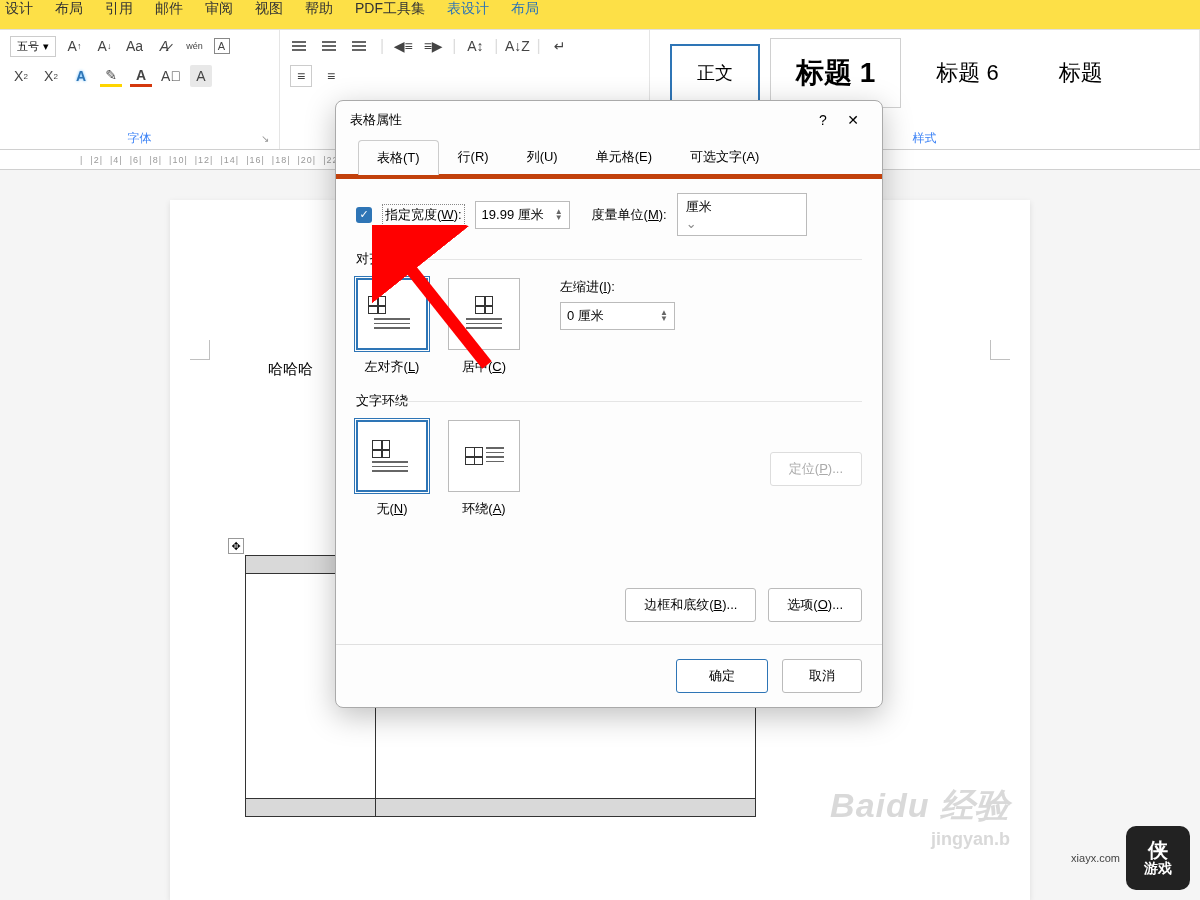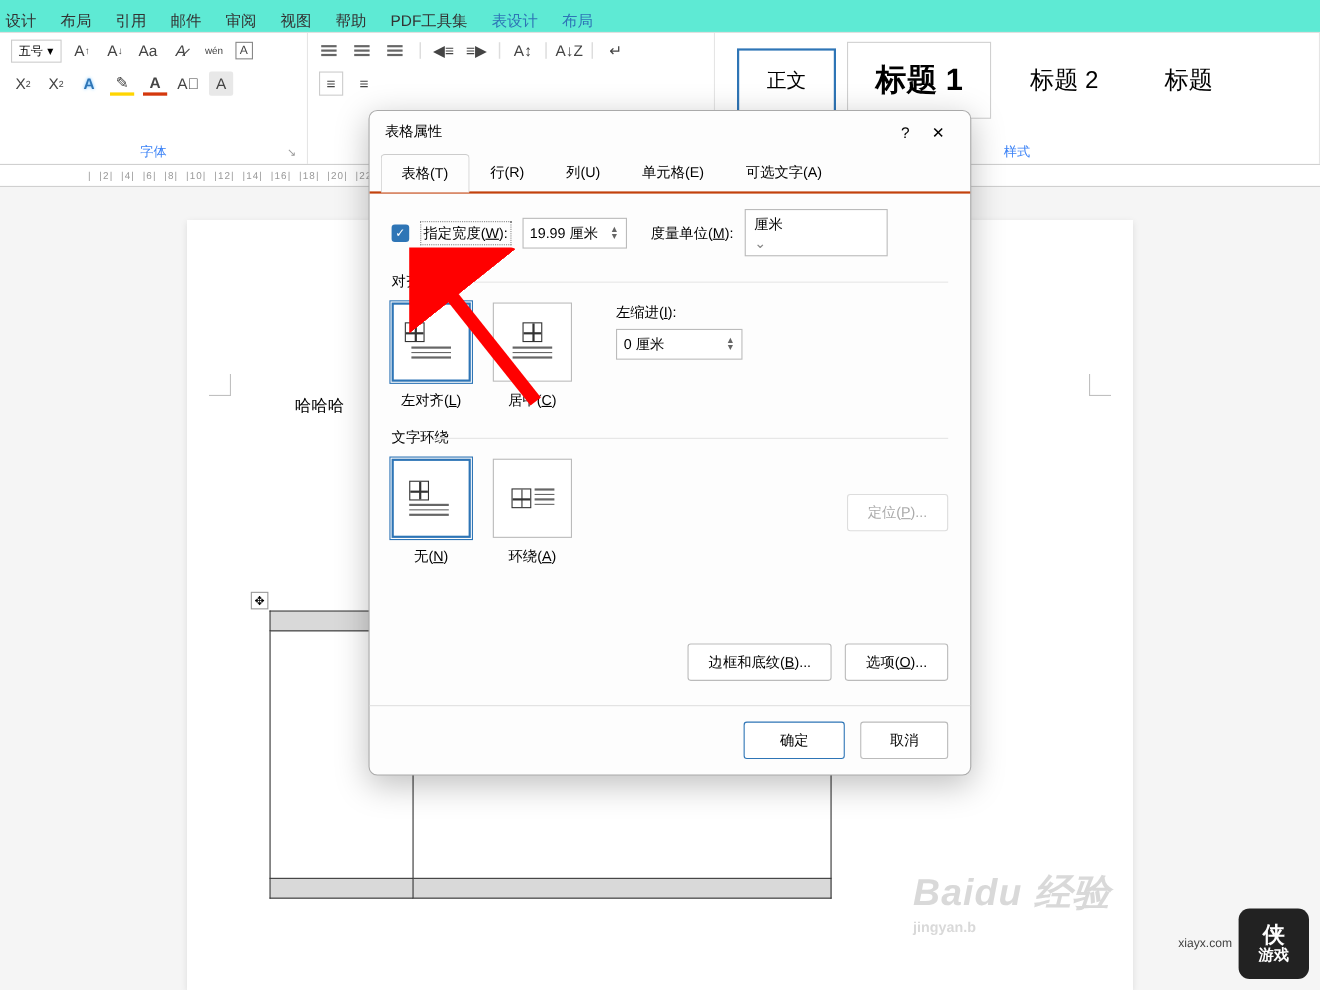--- a/index.html
+++ b/index.html
@@ -1,19 +1,19 @@
 <!DOCTYPE html>
 <html><head>
 <meta charset="utf-8">
 <style>
 * { margin: 0; padding: 0; box-sizing: border-box; font-family: "Microsoft YaHei", "PingFang SC", sans-serif; }
 body { background: #f0f0f0; width: 1200px; height: 900px; overflow: hidden; position: relative; }
 
 
-.menubar { background: #5eead4; height: 30px; display: flex; align-items: flex-end; padding: 0 5px; border-bottom: 1px solid #e0e0e0; }
+.menubar { background: #fde047; height: 30px; display: flex; align-items: flex-start; padding: 0 5px; border-bottom: 1px solid #e0e0e0; }
 .menubar span { margin-right: 22px; font-size: 14px; color: #333; cursor: pointer; }
 .menubar .active { color: #2e75b6; }
 
 
 .ribbon { background: #fff; height: 120px; border-bottom: 1px solid #d0d0d0; display: flex; }
 .ribbon-group { border-right: 1px solid #e5e5e5; padding: 5px 10px 2px; position: relative; }
 .ribbon-group-label { position: absolute; bottom: 2px; left: 50%; transform: translateX(-50%); font-size: 12px; color: #3b82f6; }
 .ribbon-launcher { position: absolute; bottom: 4px; right: 6px; width: 12px; height: 12px; font-size: 10px; color: #999; }
 
 .font-group { width: 280px; }
@@ -49,21 +49,21 @@
 .doc-table td { border: 1px solid #333; padding: 0; }
 .doc-table .hdr td { background: #d9d9d9; height: 18px; }
 .doc-table .body td { height: 225px; }
 .doc-table .ftr td { background: #d9d9d9; height: 18px; }
 
 
 .dialog { position: absolute; top: 100px; left: 335px; width: 548px; background: #fdfdfd; border: 1px solid #aaa; border-radius: 8px; box-shadow: 0 8px 30px rgba(0,0,0,0.25); z-index: 100; }
 .dialog-title { padding: 10px 14px; font-size: 13px; display: flex; align-items: center; }
 .dialog-title .title-text { flex: 1; }
 .dialog-title .help, .dialog-title .close { width: 30px; text-align: center; cursor: pointer; font-size: 14px; }
-.dialog-tabs { display: flex; padding: 0 10px; border-bottom: 2px solid #c2410c; }
+.dialog-tabs { display: flex; padding: 0 22px; border-bottom: 5px solid #c2410c; }
 .dialog-tab { padding: 8px 18px; font-size: 13px; cursor: pointer; border: 1px solid transparent; border-bottom: none; }
 .dialog-tab.active { border-color: #ccc; background: #fdfdfd; border-radius: 4px 4px 0 0; position: relative; top: 1px; }
 .dialog-body { padding: 14px 20px 10px; }
 .section-label { font-size: 13px; margin-bottom: 10px; position: relative; }
 .section-label::after { content: ''; position: absolute; left: 38px; right: 0; top: 50%; height: 1px; background: #e5e5e5; }
 .form-row { display: flex; align-items: center; gap: 10px; margin-bottom: 14px; }
 .checkbox { width: 16px; height: 16px; background: #2e75b6; border-radius: 3px; display: inline-flex; align-items: center; justify-content: center; color: #fff; font-size: 11px; }
 .num-input { border: 1px solid #bbb; padding: 4px 6px; font-size: 13px; width: 95px; display: flex; align-items: center; background:#fff; }
 .num-input span:first-child { flex: 1; }
 .spinner { display: flex; flex-direction: column; margin-left: 4px; line-height: 6px; font-size: 8px; color: #666; }
@@ -105,21 +105,21 @@
 .btn.disabled { color: #aaa; border-color: #ddd; }
 
 .dialog-bottom-btns { display: flex; gap: 12px; justify-content: flex-end; margin-bottom: 12px; }
 .dialog-footer { border-top: 1px solid #e0e0e0; padding: 14px 20px; display: flex; justify-content: flex-end; gap: 14px; }
 
 
 .arrow { position: absolute; top: 225px; left: 372px; z-index: 200; pointer-events: none; }
 
 
 .watermark1 { position: absolute; bottom: 50px; right: 190px; color: rgba(180,180,180,0.5); font-size: 34px; font-weight: bold; font-style: italic; letter-spacing: 1px; z-index: 5; }
-.watermark1 .sub { font-size: 13px; font-style: normal; letter-spacing: 0; display:block; }
+.watermark1 .sub { font-size: 18px; font-style: normal; letter-spacing: 0; display:block; text-align:right; }
 .watermark2 { position: absolute; bottom: 10px; right: 10px; z-index: 50; display: flex; align-items: center; gap: 6px; }
 .wm-badge { width: 64px; height: 64px; background: #222; border-radius: 10px; color: #fff; display: flex; flex-direction: column; align-items: center; justify-content: center; font-size: 20px; font-weight: bold; line-height: 1.1; }
 .wm-text { color: #444; font-size: 11px; }
 
 u { text-decoration: underline; }
 </style>
 </head>
 <body>
 
 <div class="menubar">
@@ -188,21 +188,21 @@
     <div class="font-row2">
       <span class="icon-btn" style="border:1px solid #ccc">≡</span>
       <span class="icon-btn">≡</span>
     </div>
   </div>
 
   <div class="ribbon-group styles-group">
     <div style="display:flex;align-items:center">
       <div class="style-box selected">正文</div>
       <div class="style-box" style="font-size:28px;font-weight:bold">标题 1</div>
-      <div class="style-box" style="border:none;font-size:22px">标题 2</div>
+      <div class="style-box" style="border:none;font-size:22px">标题 6</div>
       <div class="style-box" style="border:none;font-size:22px">标题</div>
     </div>
     <div class="ribbon-group-label">样式</div>
   </div>
 </div>
 
 <div class="ruler">
   <span style="white-space:pre;letter-spacing:1px;font-size:9px;color:#999">|  |2|  |4|  |6|  |8|  |10|  |12|  |14|  |16|  |18|  |20|  |22|  |24|  |26|  |28|  |30|  |32|                                          |34|  |36|  |38|  |40|  |42|  |44|  |46|</span>
 </div>
 

